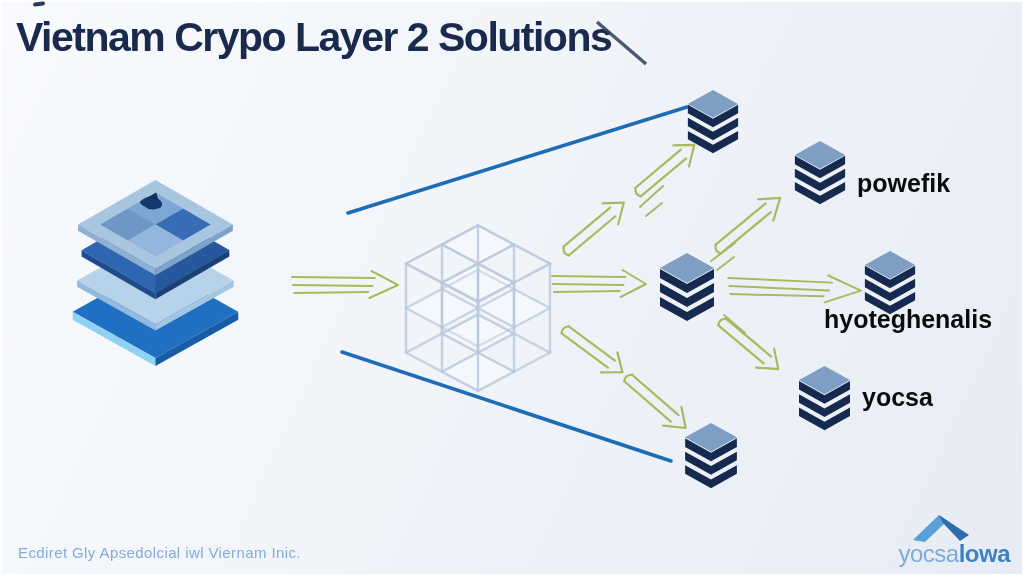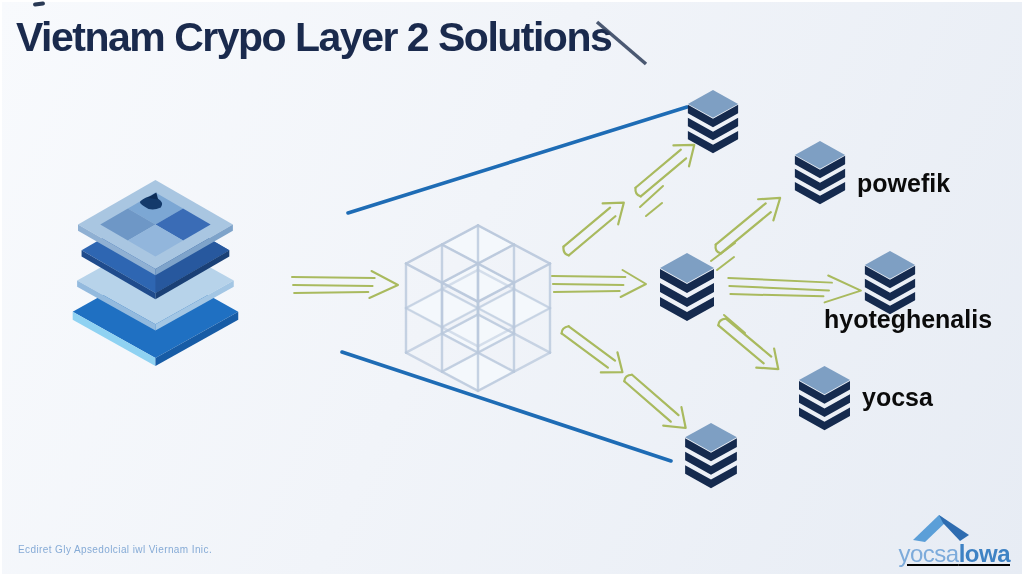--- a/index.html
+++ b/index.html
@@ -8,24 +8,24 @@
     box-shadow:inset 0 0 0 2px #ffffff;}
   .layer{position:absolute;left:0;top:0;pointer-events:none;}
   .title{position:absolute;left:16px;top:14px;margin:0;font-size:41px;font-weight:700;
     color:#1a2a4d;letter-spacing:-1.5px;}
   .speck{position:absolute;left:33px;top:2px;width:12px;height:4px;background:#2a3a55;
     border-radius:2px;transform:rotate(-8deg);}
   .node-label{position:absolute;font-size:25px;font-weight:600;color:#0b0b0b;white-space:nowrap;}
   .centered{text-align:center;}
   .source-label{position:absolute;left:62px;top:372px;width:200px;text-align:center;
     font-size:31px;font-weight:700;color:#1569c5;letter-spacing:-0.5px;}
-  .footer-note{position:absolute;left:18px;top:544px;font-size:10px;color:#86abd6;
+  .footer-note{position:absolute;left:18px;top:544px;font-size:15px;color:#86abd6;
     letter-spacing:0.4px;filter:blur(0.3px);}
   .logo{position:absolute;right:14px;bottom:8px;display:flex;flex-direction:column;
-    align-items:center;text-decoration:underline;}
+    align-items:center;}
   .logo .chev{margin-right:26px;margin-bottom:-2px;}
   .logo-text{font-size:24px;letter-spacing:-0.5px;white-space:nowrap;}
   .logo-prefix{color:#7dabdb;font-weight:400;}
   .logo-suffix{color:#3e82c4;font-weight:700;}
 </style>
 </head>
 <body>
 
 <div class="canvas">
 

